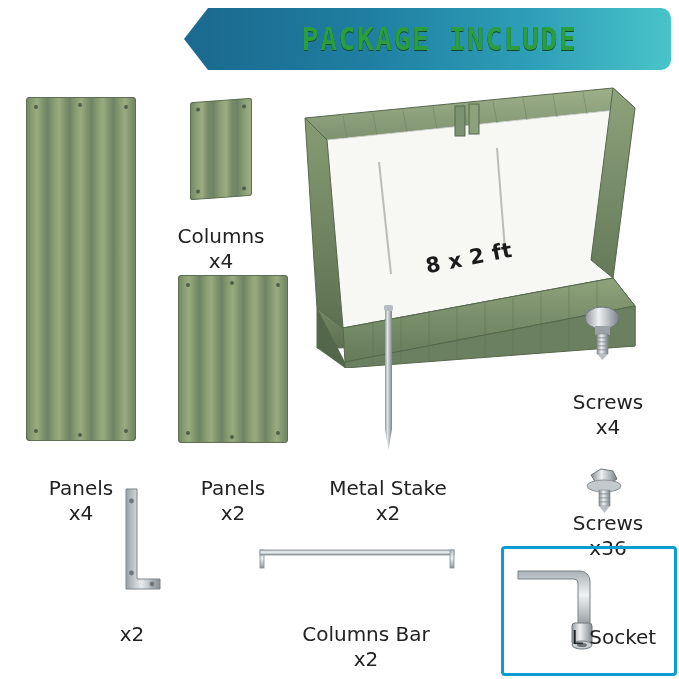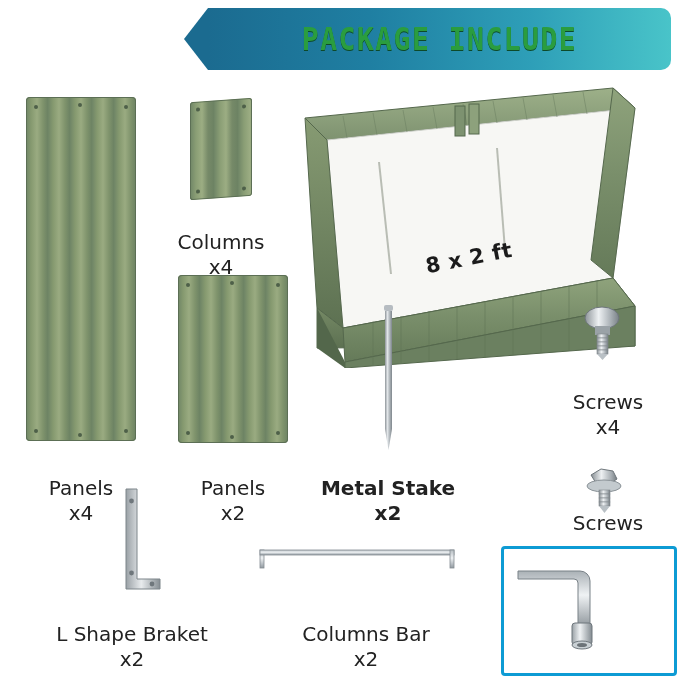--- a/index.html
+++ b/index.html
@@ -166,24 +166,24 @@
     left: 501px;
     top: 546px;
     width: 170px;
     height: 124px;
     border: 3px solid #0d9bd4;
     border-radius: 4px;
   }
   .lsocket { position: absolute; left: 8px; top: 12px; width: 105px; height: 92px; }
 
   
-  #label-columns { left: 145px; top: 205px; width: 152px; }
+  #label-columns { left: 145px; top: 199px; width: 152px; }
   #label-panels4 { left: 18px; top: 451px; width: 126px; }
   #label-panels2 { left: 168px; top: 451px; width: 130px; }
-  #label-stake   { left: 300px; top: 451px; width: 176px; font-weight: bold; }
+  #label-stake   { left: 300px; top: 451px; width: 176px; }
   #label-screws4 { left: 543px; top: 365px; width: 130px; }
   #label-screws36{ left: 543px; top: 486px; width: 130px; }
   #label-lbraket { left: 12px;  top: 597px; width: 240px; }
   #label-support { left: 268px; top: 597px; width: 196px; }
   #label-lsocket { left: 558px; top: 600px; width: 112px; }
 </style>
 </head>
 <body>
 
 <div id="page">
@@ -361,39 +361,39 @@
         <rect x="21" y="24" width="11" height="4"></rect>
         <rect x="21" y="28" width="11" height="4"></rect>
         <rect x="21" y="32" width="11" height="4"></rect>
         <rect x="21" y="36" width="11" height="4"></rect>
       </g>
       <polygon points="21,40 32,40 26.5,47" fill="#b9c0c5"></polygon>
     </svg>
   </div>
   <div class="label" id="label-screws36">
     <span>Screws</span>
+    <span class="qty">x36</span>
   </div>
 
   <div class="lbraket">
     <svg width="56" height="108" viewBox="0 0 56 108" xmlns="http://www.w3.org/2000/svg">
       <defs>
         <linearGradient id="gL" x1="0" y1="0" x2="1" y2="0">
           <stop offset="0%" stop-color="#9aa1a6"></stop>
           <stop offset="45%" stop-color="#e8ebed"></stop>
           <stop offset="100%" stop-color="#868e93"></stop>
         </linearGradient>
       </defs>
       <path d="M16 2 L27 2 L27 92 L50 92 L50 102 L16 102 Z" fill="url(#gL)" stroke="#7d858a" stroke-width="1"></path>
       <circle cx="21.5" cy="14" r="2.4" fill="#6f777c"></circle>
       <circle cx="21.5" cy="86" r="2.4" fill="#6f777c"></circle>
       <circle cx="42" cy="97" r="2.4" fill="#6f777c"></circle>
     </svg>
   </div>
   <div class="label" id="label-lbraket">
-    <span>L Shape Braket</span>
     <span class="qty">x2</span>
   </div>
 
   <div class="support-bar">
     <svg width="198" height="22" viewBox="0 0 198 22" xmlns="http://www.w3.org/2000/svg">
       <defs>
         <linearGradient id="gBar" x1="0" y1="0" x2="0" y2="1">
           <stop offset="0%" stop-color="#b6bdc2"></stop>
           <stop offset="45%" stop-color="#eef1f3"></stop>
           <stop offset="100%" stop-color="#9099a0"></stop>
@@ -425,15 +425,16 @@
           </linearGradient>
         </defs>
         <path d="M6 10 h62 a10 10 0 0 1 10 10 v50 h-12 v-48 a4 4 0 0 0 -4 -4 h-56 z" fill="url(#gSock)" stroke="#798187" stroke-width="1"></path>
         <rect x="60" y="62" width="20" height="22" rx="3" fill="url(#gSockV)" stroke="#6f777d" stroke-width="1"></rect>
         <ellipse cx="70" cy="84" rx="10" ry="4" fill="#c9d0d4" stroke="#6f777d" stroke-width="1"></ellipse>
         <ellipse cx="70" cy="84" rx="5" ry="2" fill="#6c7378"></ellipse>
       </svg>
     </div>
   </div>
   <div class="label" id="label-lsocket">
+    <span>L Socket</span>
   </div>
 
 </div>
 
 </body></html>

